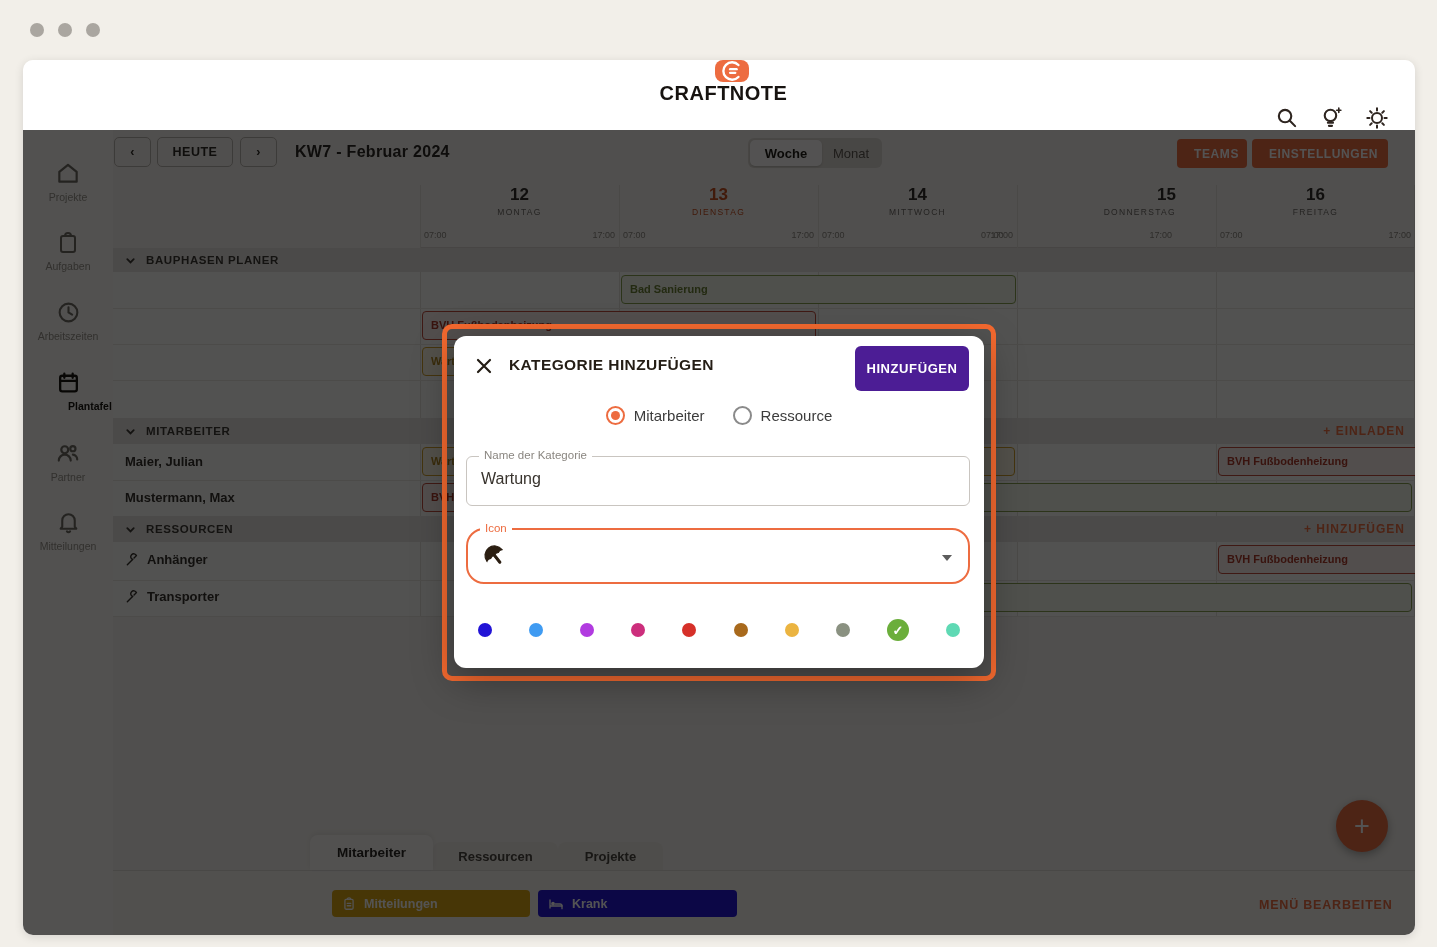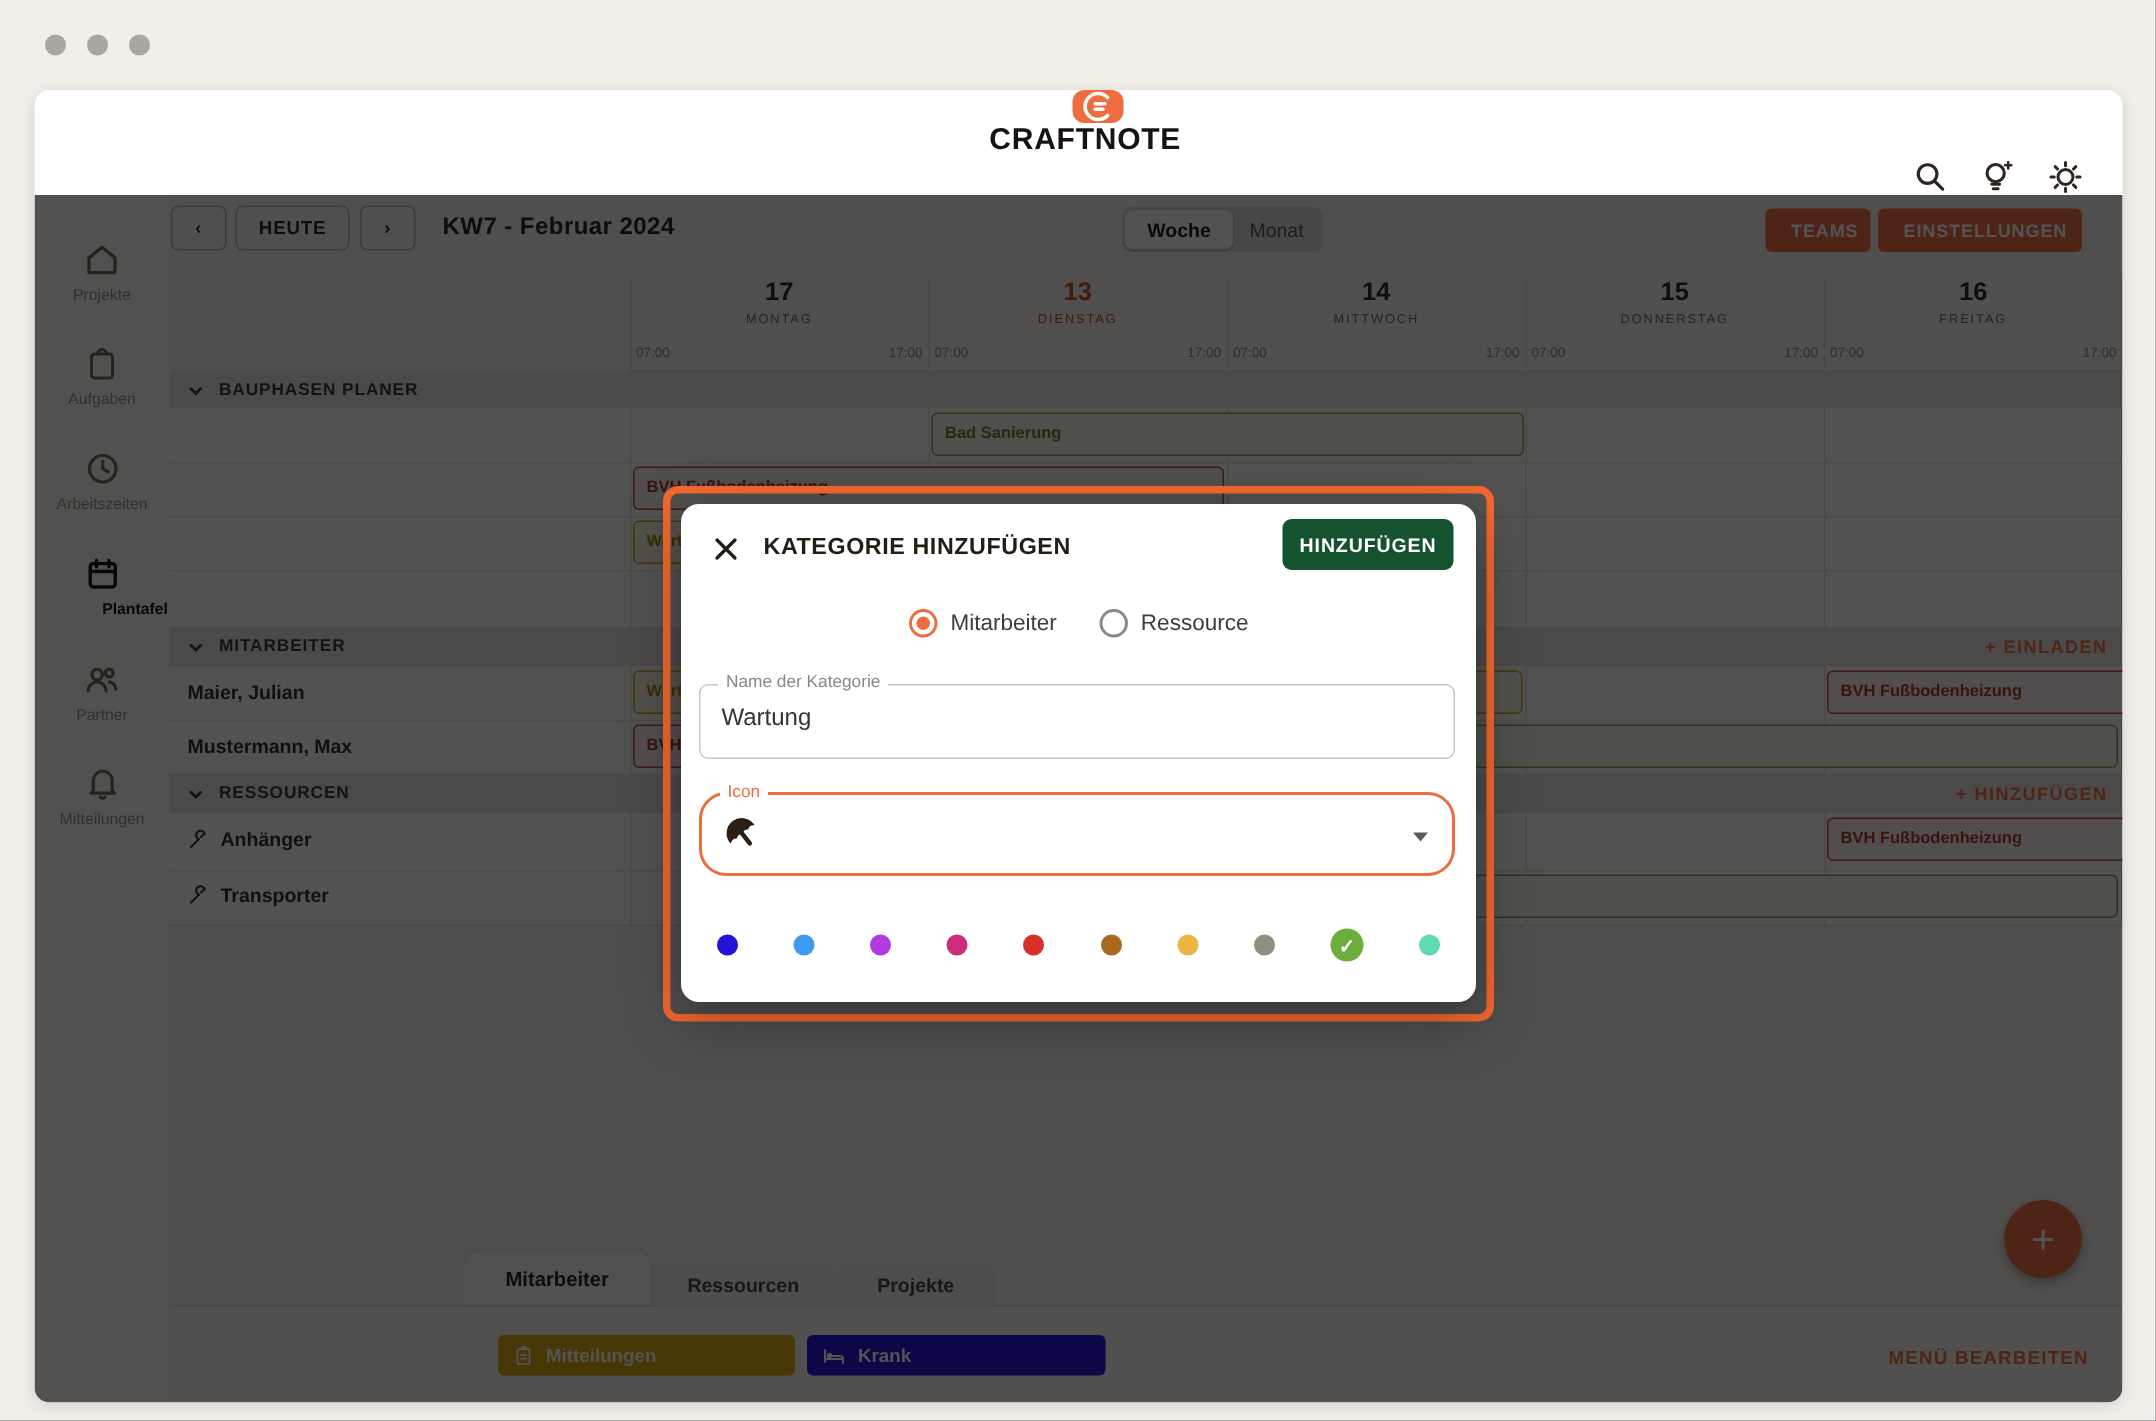--- a/index.html
+++ b/index.html
@@ -90,21 +90,21 @@
   
   .overlay { position:absolute; left:0; top:70px; right:0; bottom:0; background:rgba(2,2,2,.68); z-index:40; }
 
   
   .hl-frame { position:absolute; left:442px; top:324px; width:554px; height:357px;
               border:5px solid #f4692f; border-radius:10px; z-index:90; }
   .modal { position:absolute; left:454px; top:336px; width:530px; height:332px; background:#fff;
            border-radius:12px; z-index:100; box-shadow:0 12px 40px rgba(0,0,0,.35); }
   .m-close { position:absolute; left:20px; top:20px; width:20px; height:20px; }
   .m-title { position:absolute; left:55px; top:20px; font-size:15.5px; font-weight:800; letter-spacing:.4px; color:#241d15; }
-  .m-submit { position:absolute; left:401px; top:10px; width:114px; height:34px; background:#14532d; border-radius:6px;
+  .m-submit { position:absolute; left:401px; top:10px; width:114px; height:45px; background:#4c1d95; border-radius:6px;
               color:#fff; font-size:13px; font-weight:700; letter-spacing:.6px; display:flex; align-items:center; justify-content:center; }
   .radio-row { position:absolute; left:0; top:70px; width:100%; display:flex; justify-content:center; gap:28px; }
   .radio-opt { display:flex; align-items:center; gap:9px; font-size:15px; color:#3c3c3c; }
   .rcirc { width:19px; height:19px; border-radius:50%; border:2px solid #8a8a8a; display:flex; align-items:center; justify-content:center; }
   .rcirc.on { border-color:#ed6c40; }
   .rcirc.on::after { content:""; width:9px; height:9px; border-radius:50%; background:#ed6c40; }
   .fset { position:absolute; left:12px; width:504px; border-radius:6px; }
   .f-name { top:120px; height:50px; border:1.5px solid #c9c5c0; }
   .f-icon { top:192px; height:56px; border:2px solid #ed6c40; border-radius:18px; }
   .f-lbl { position:absolute; top:-8px; left:12px; background:#fff; padding:0 5px; font-size:11.5px; color:#8a8680; }
@@ -235,21 +235,21 @@
         </div>
         <div class="obtn" style="left:1139px; width:136px;">
           <svg width="15" height="15" viewBox="0 0 24 24" fill="none" stroke="#fff" stroke-width="2.4" stroke-linecap="round">
               <circle cx="12" cy="12" r="9"></circle>
               <path d="M12 7 v5 l3.5 2"></path>
             </svg>
           <span>EINSTELLUNGEN</span>
         </div>
 
         <div class="daycol" style="left:307px;">
-          <div class="d-num">17</div>
+          <div class="d-num">12</div>
           <div class="d-name">MONTAG</div>
           <div class="d-times">
               <span class="d-t1">07:00</span>
               <span class="d-t2">17:00</span>
             </div>
         </div>
         <div class="daycol today" style="left:506px;">
           <div class="d-num">13</div>
           <div class="d-name">DIENSTAG</div>
           <div class="d-times">
@@ -258,21 +258,21 @@
             </div>
         </div>
         <div class="daycol" style="left:705px;">
           <div class="d-num">14</div>
           <div class="d-name">MITTWOCH</div>
           <div class="d-times">
               <span class="d-t1">07:00</span>
               <span class="d-t2">17:00</span>
             </div>
         </div>
-        <div class="daycol" style="left:904px;">
+        <div class="daycol" style="left:864px;text-align:right;">
           <div class="d-num">15</div>
           <div class="d-name">DONNERSTAG</div>
           <div class="d-times">
               <span class="d-t1">07:00</span>
               <span class="d-t2">17:00</span>
             </div>
         </div>
         <div class="daycol" style="left:1103px;">
           <div class="d-num">16</div>
           <div class="d-name">FREITAG</div>

